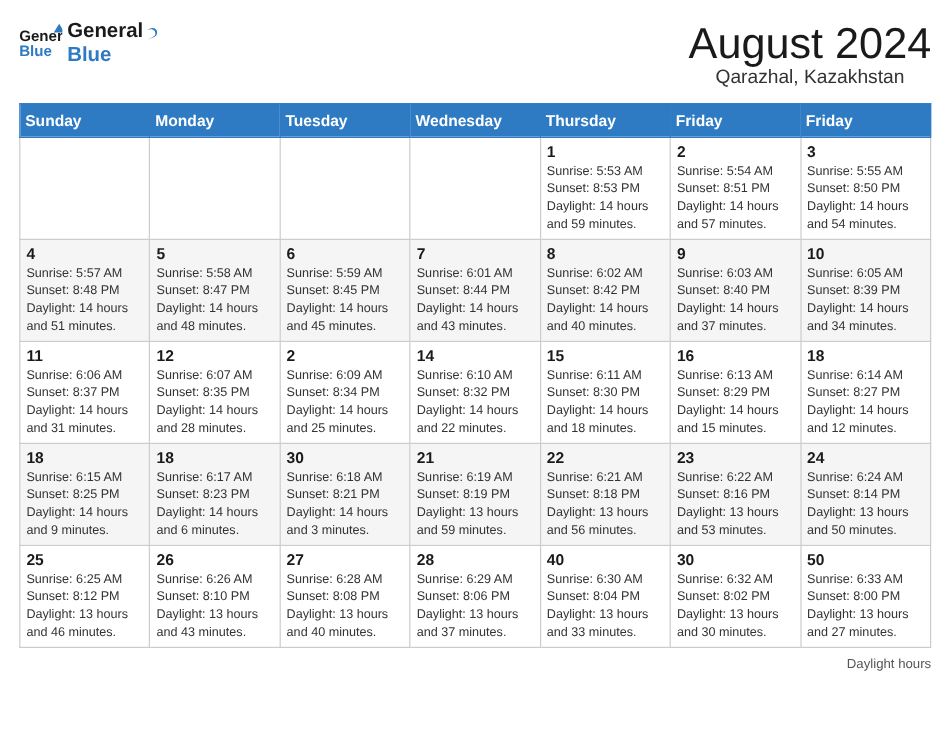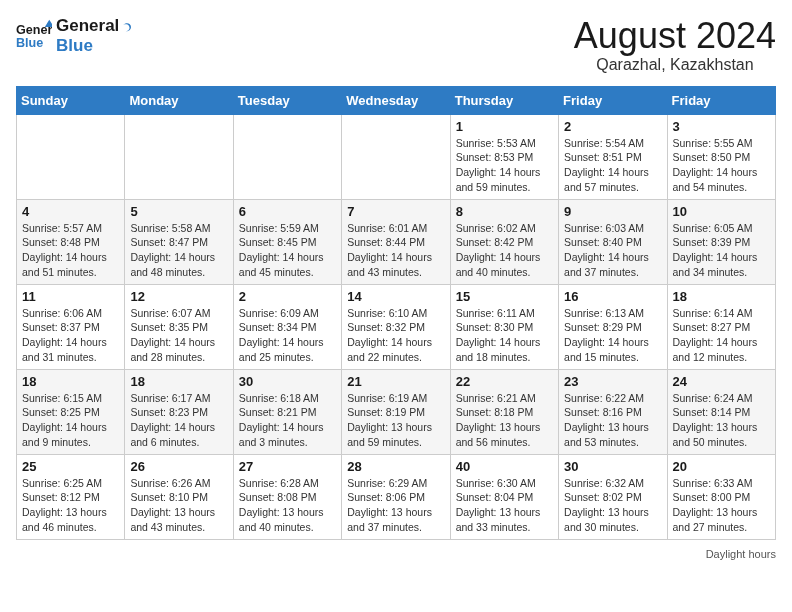--- a/index.html
+++ b/index.html
@@ -249,21 +249,21 @@
         </td>
         <td>
           <span class="day-number">40</span>
           <div class="day-info">Sunrise: 6:30 AM<br>Sunset: 8:04 PM<br>Daylight: 13 hours and 33 minutes.</div>
         </td>
         <td>
           <span class="day-number">30</span>
           <div class="day-info">Sunrise: 6:32 AM<br>Sunset: 8:02 PM<br>Daylight: 13 hours and 30 minutes.</div>
         </td>
         <td>
-          <span class="day-number">20</span>
+          <span class="day-number">50</span>
           <div class="day-info">Sunrise: 6:33 AM<br>Sunset: 8:00 PM<br>Daylight: 13 hours and 27 minutes.</div>
         </td>
       </tr>
     </tbody>
 </table>
 
 <div class="footer">
   <span>Daylight hours</span>
 </div>
 

